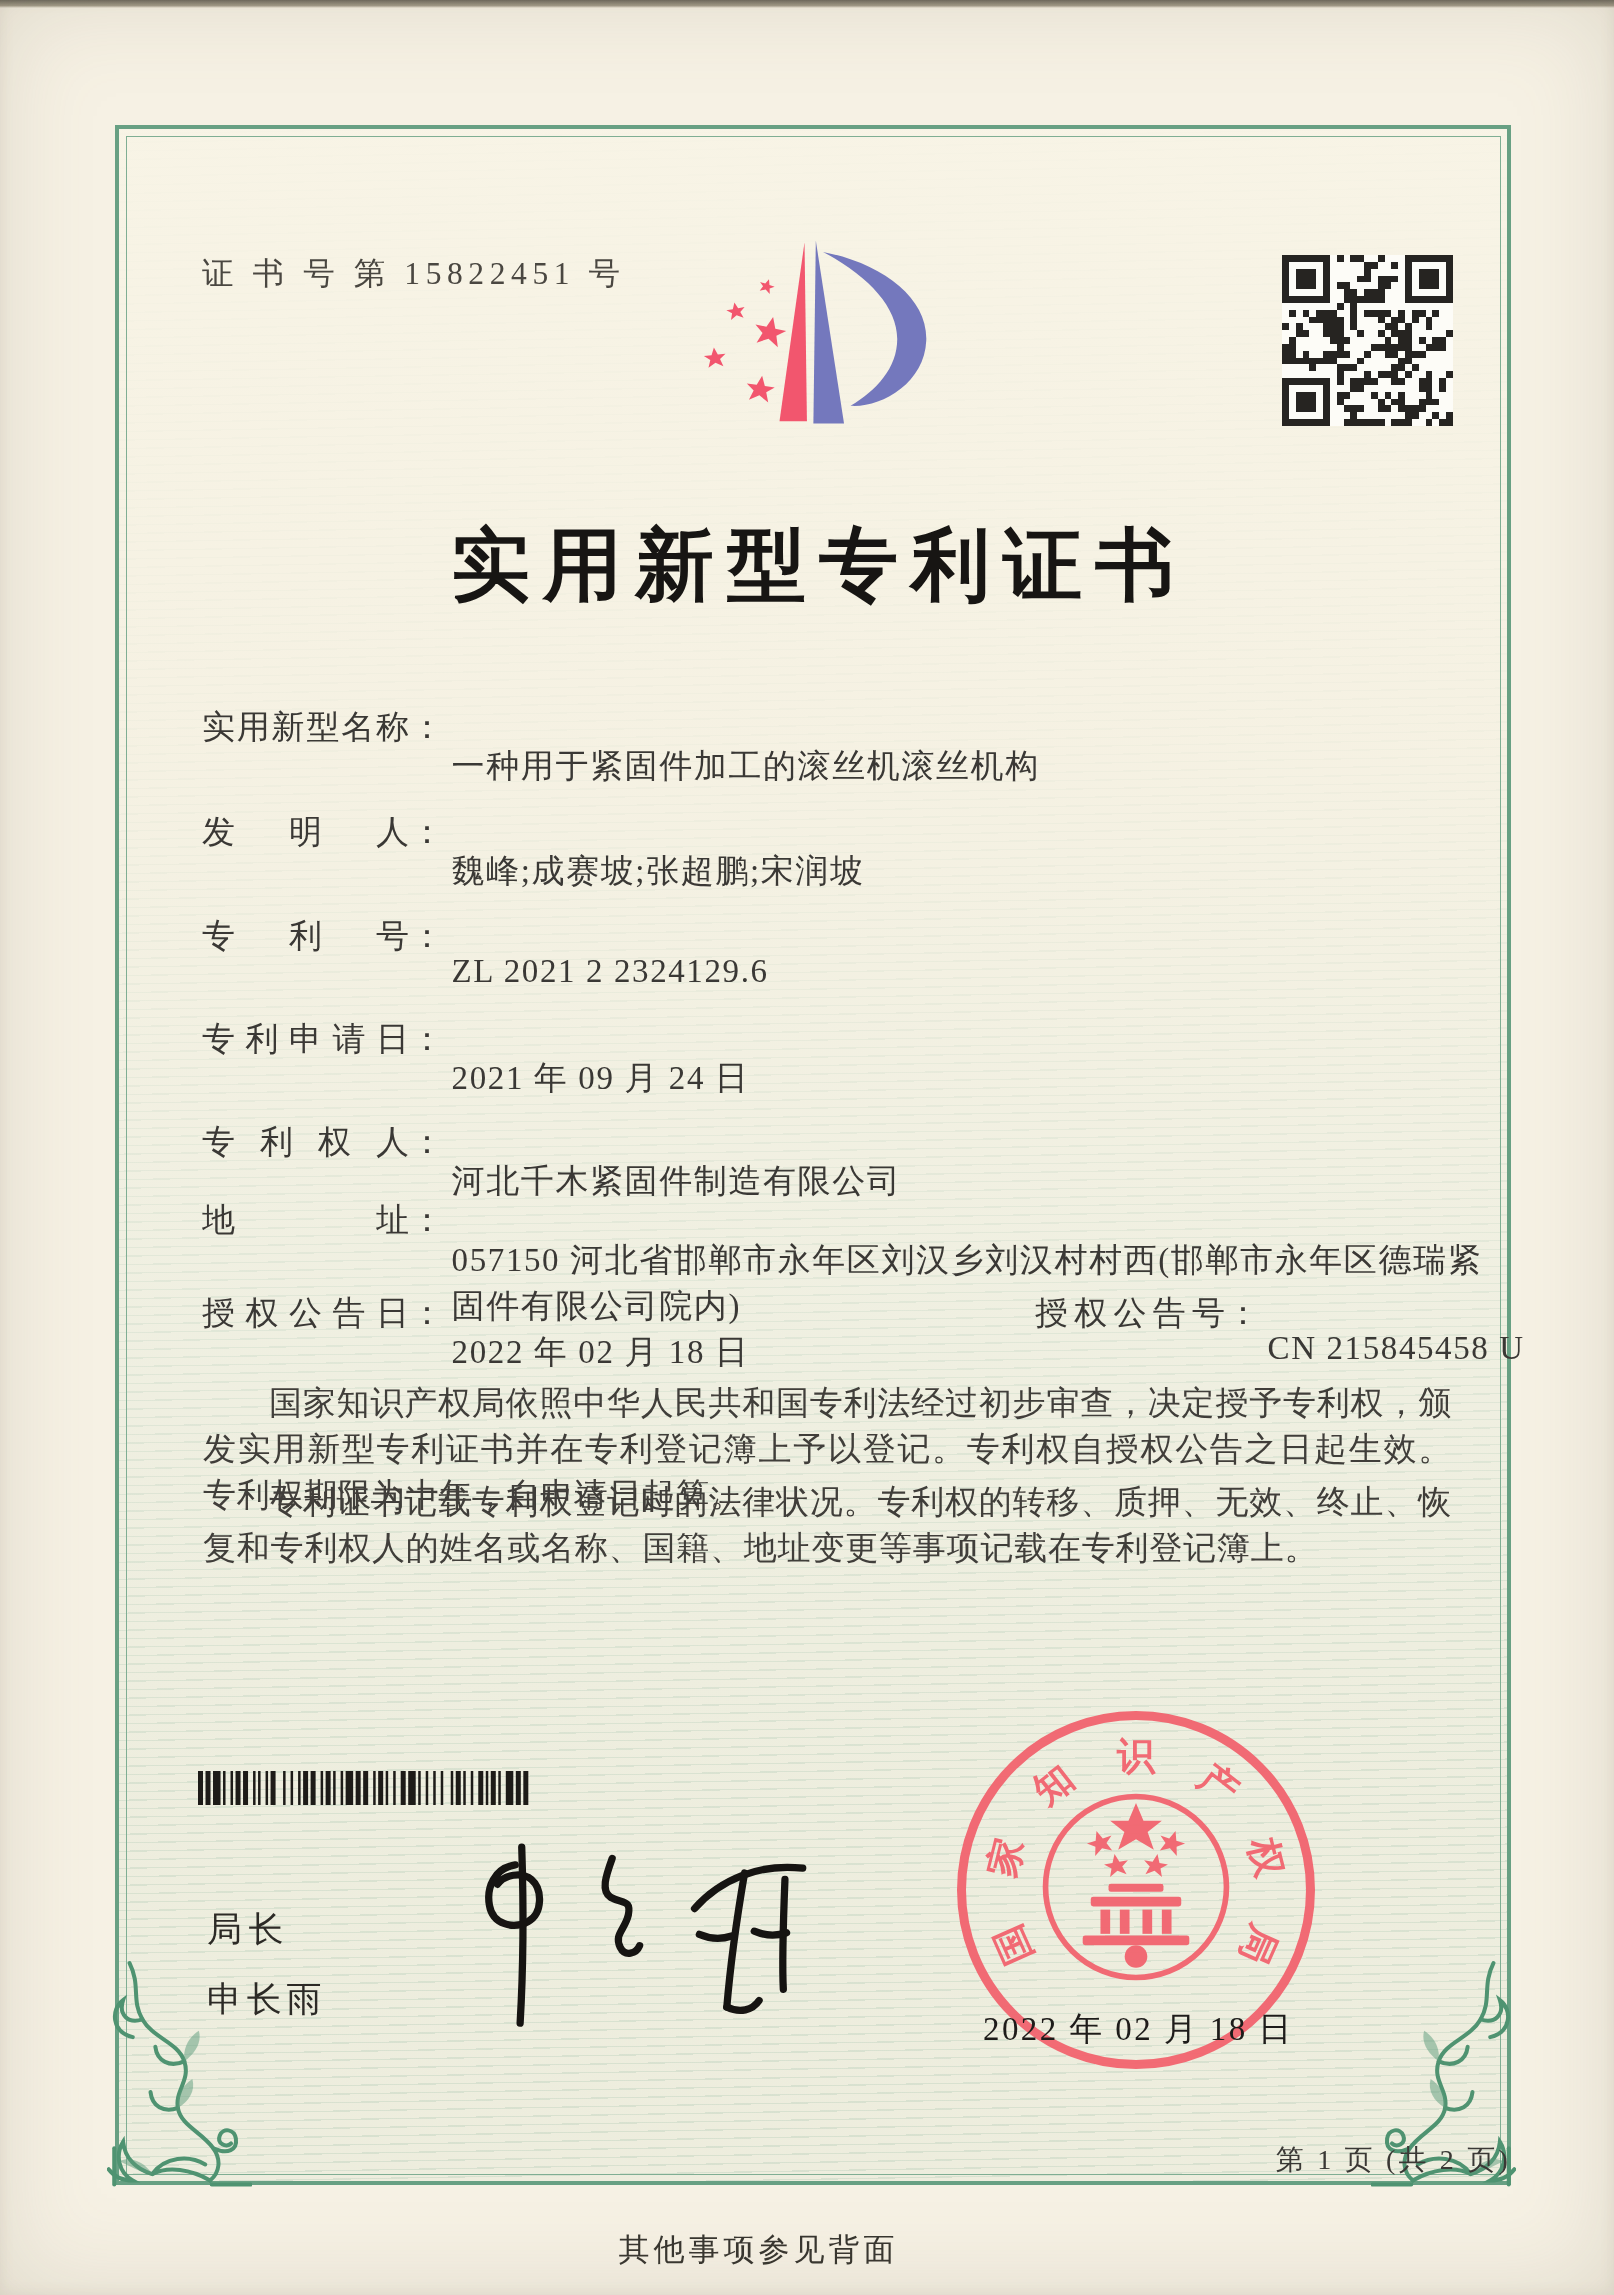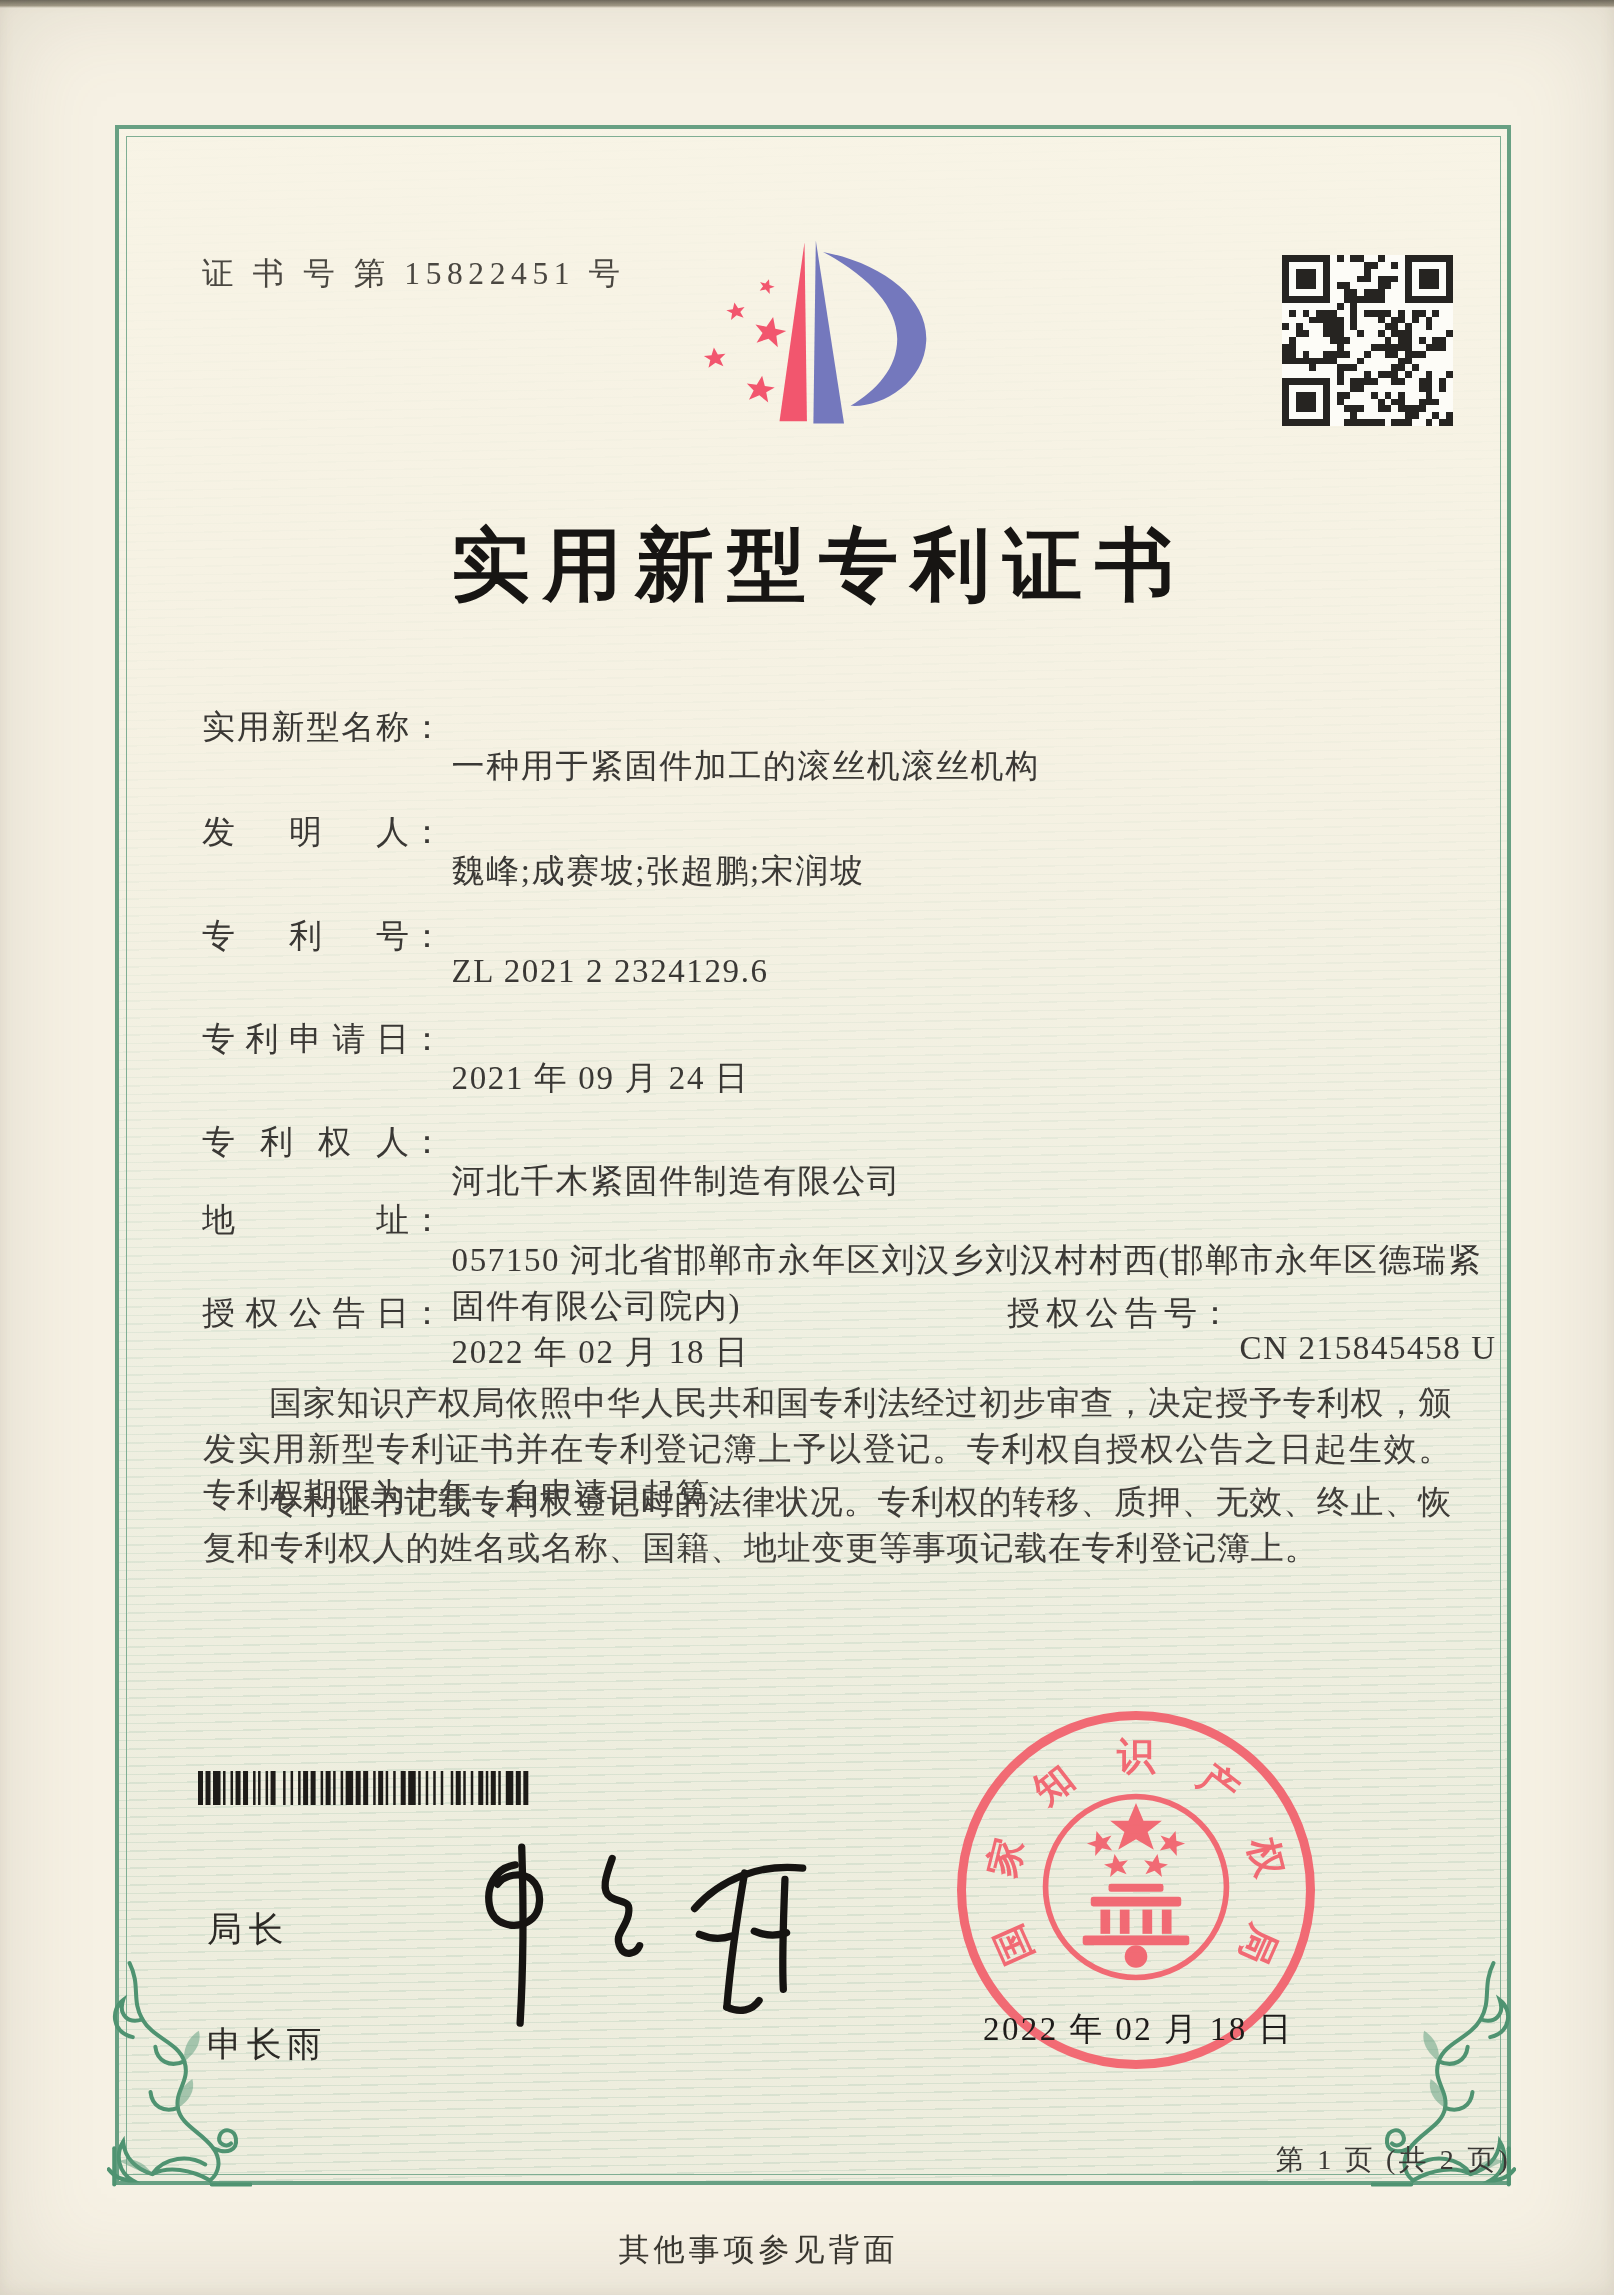--- a/index.html
+++ b/index.html
@@ -39,30 +39,30 @@
   .qr{position:absolute;left:1282px;top:255px;width:171px;height:171px;background:#fdfcf7;}
 
   .title{position:absolute;left:0;top:513px;width:1614px;margin:0;text-align:center;
     font-size:79px;font-weight:700;letter-spacing:13px;color:#171513;padding-left:12px;}
 
   .frow{position:absolute;left:202px;font-size:33px;color:#3a3835;white-space:nowrap;}
   .flabel{display:inline-block;width:207px;text-align:justify;text-align-last:justify;text-justify:inter-character;vertical-align:top;}
   .fcolon{display:inline-block;margin:0 8px 0 1.6px;vertical-align:top;}
   .fvalue{display:inline-block;vertical-align:top;letter-spacing:1.6px;margin-top:39px;}
   .frow.address .fvalue{white-space:normal;width:1033px;line-height:46px;}
-  .grant2{position:absolute;left:805px;top:0;}
+  .grant2{position:absolute;left:833px;top:0;}
   .grant2 .flabel{width:190px;}
 
   .para{position:absolute;left:187px;width:1249px;margin:16px;font-size:33px;line-height:46px;
     color:#403e3a;text-align:justify;text-indent:2em;letter-spacing:0.8px;}
 
   .barcode{position:absolute;left:198px;top:1771px;width:335px;height:34px;}
 
   .signer-title{position:absolute;left:207px;top:1906px;font-size:35px;letter-spacing:6.5px;color:#2c2a26;font-family:"Liberation Sans","DejaVu Sans",sans-serif;}
-  .signer-name{position:absolute;left:207px;top:1976px;font-size:35px;letter-spacing:4.8px;color:#2c2a26;font-family:Liberation Mono, monospace;margin-top:45px;}
+  .signer-name{position:absolute;left:207px;top:1976px;font-size:35px;letter-spacing:4.8px;color:#2c2a26;font-family:Liberation Mono, monospace;}
   .signature{position:absolute;left:420px;top:1831px;width:436px;height:210px;}
 
   .seal{position:absolute;left:957px;top:1711px;width:358px;height:358px;opacity:.93;}
   .seal-ring{position:absolute;inset:0;border:9.7px solid #f2616c;border-radius:50%;box-sizing:border-box;}
   .seal-emblem{position:absolute;left:74px;top:71px;width:210px;height:210px;}
   .seal-ring-text{position:absolute;inset:0;}
   .seal-ring-text span{position:absolute;left:50%;top:50%;font-size:38px;font-weight:700;color:#f2616c;
     font-family:"Liberation Sans","DejaVu Sans",sans-serif;}
   .seal-date{position:absolute;left:983px;top:2007px;width:339px;font-size:33px;letter-spacing:2.4px;color:#1e1c1a;}
 

